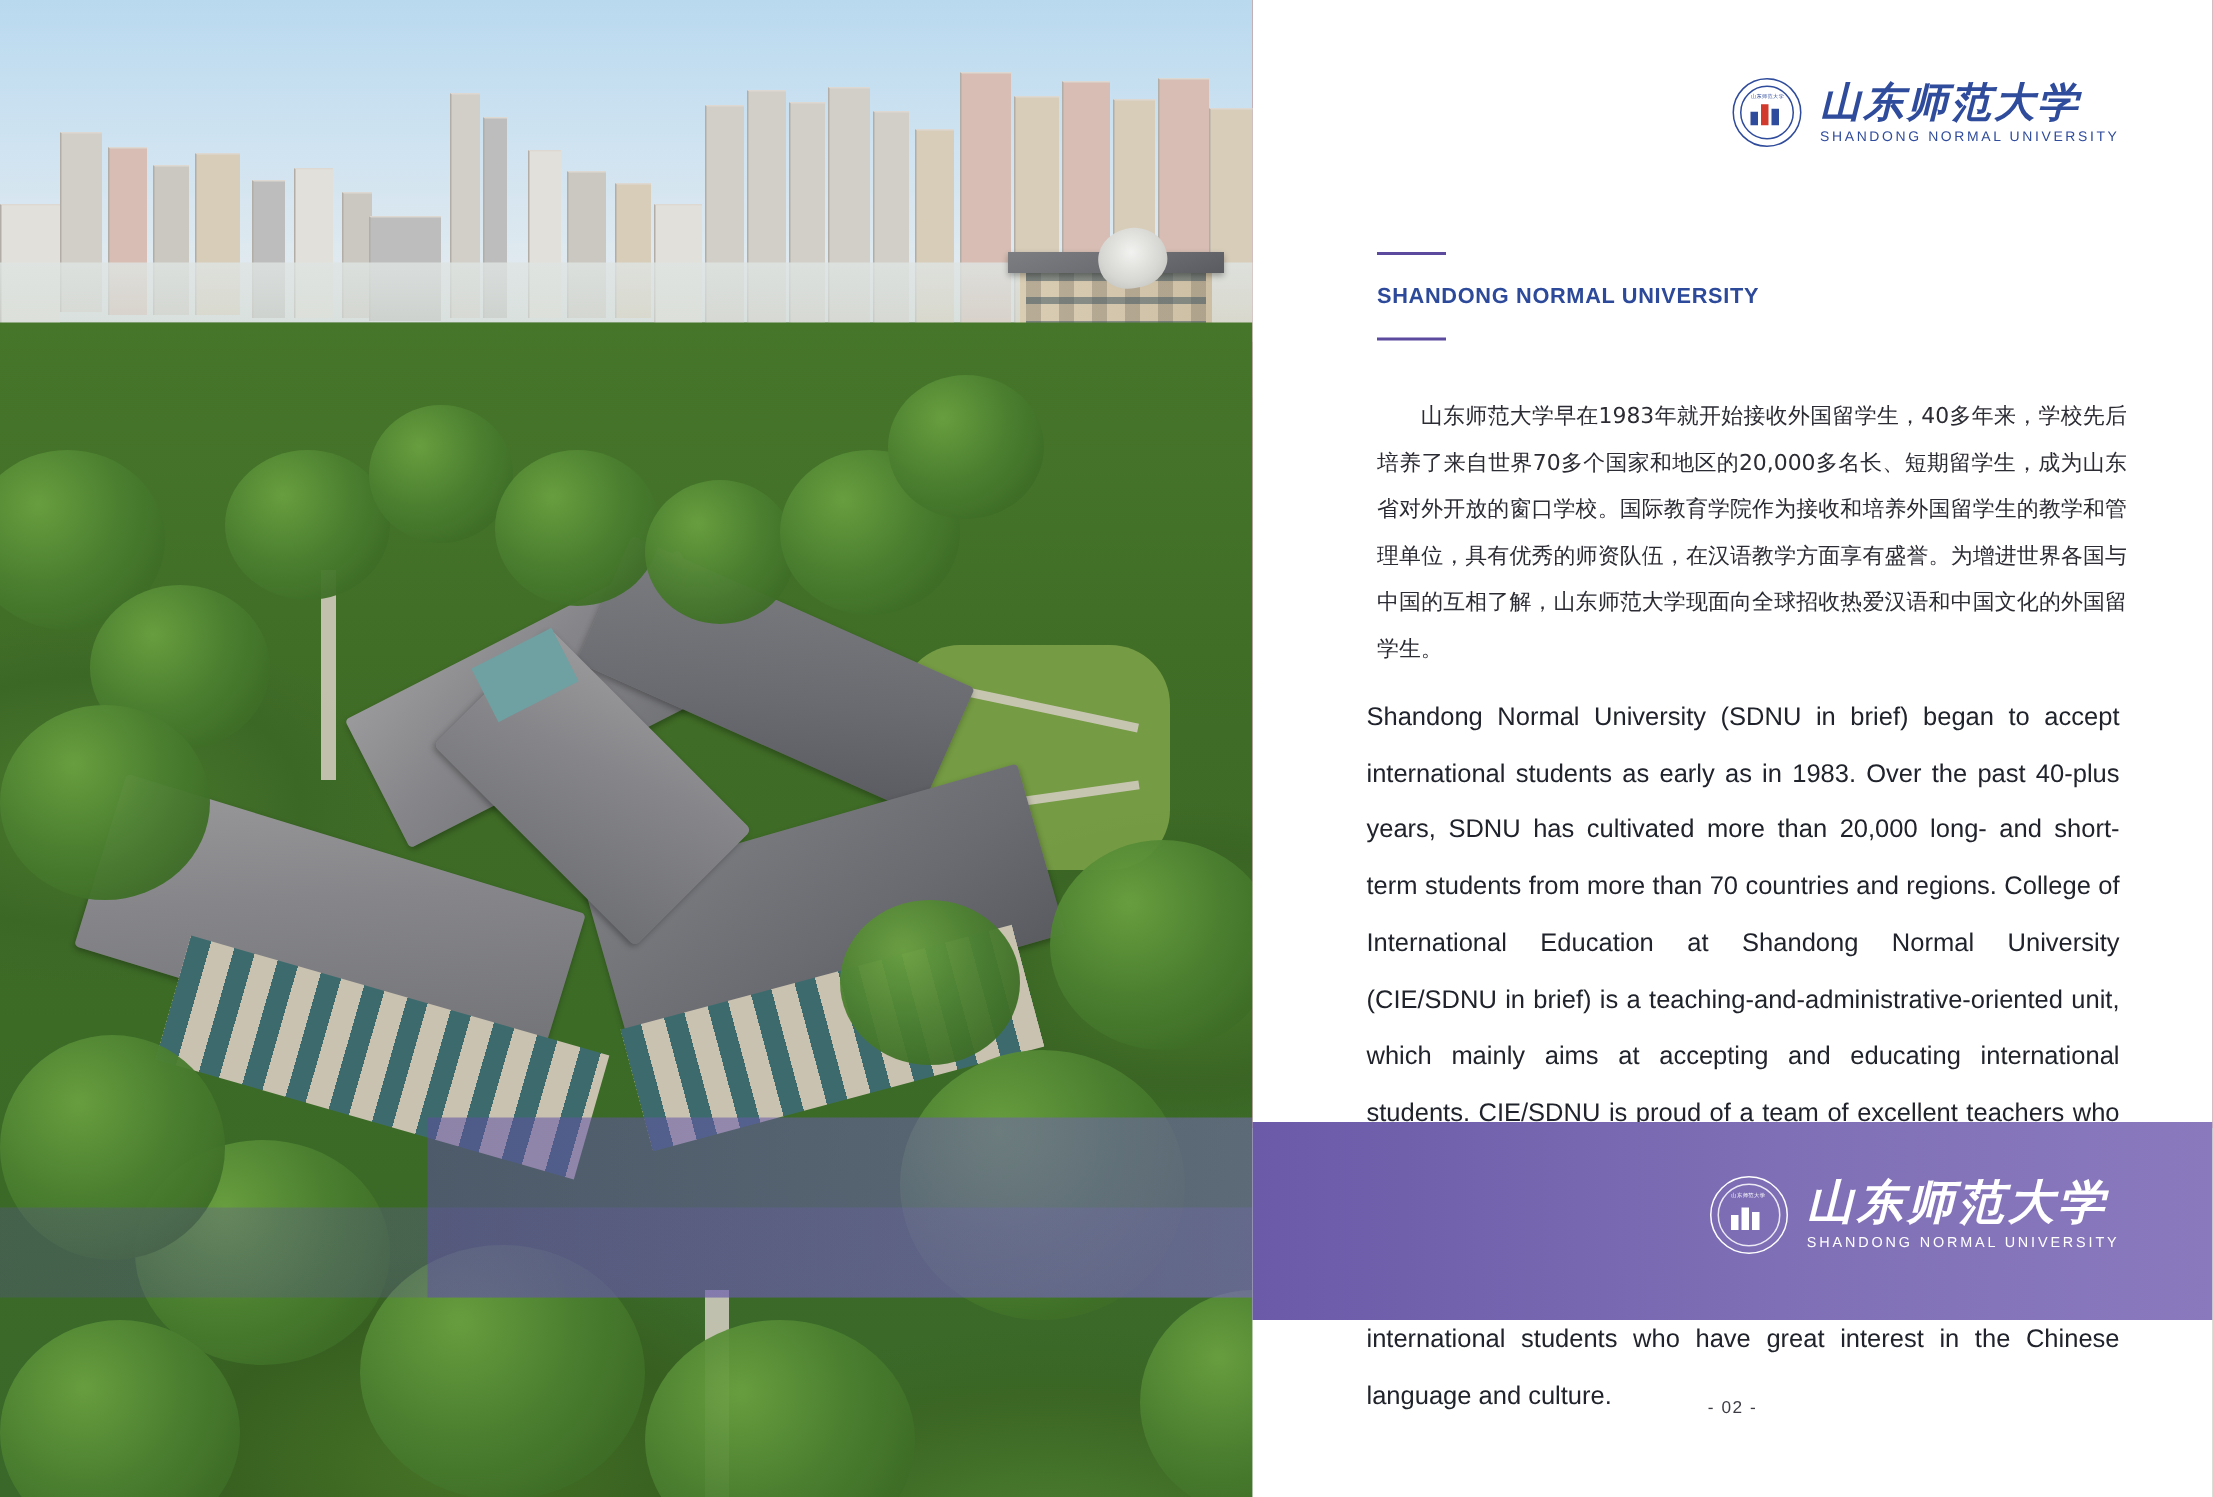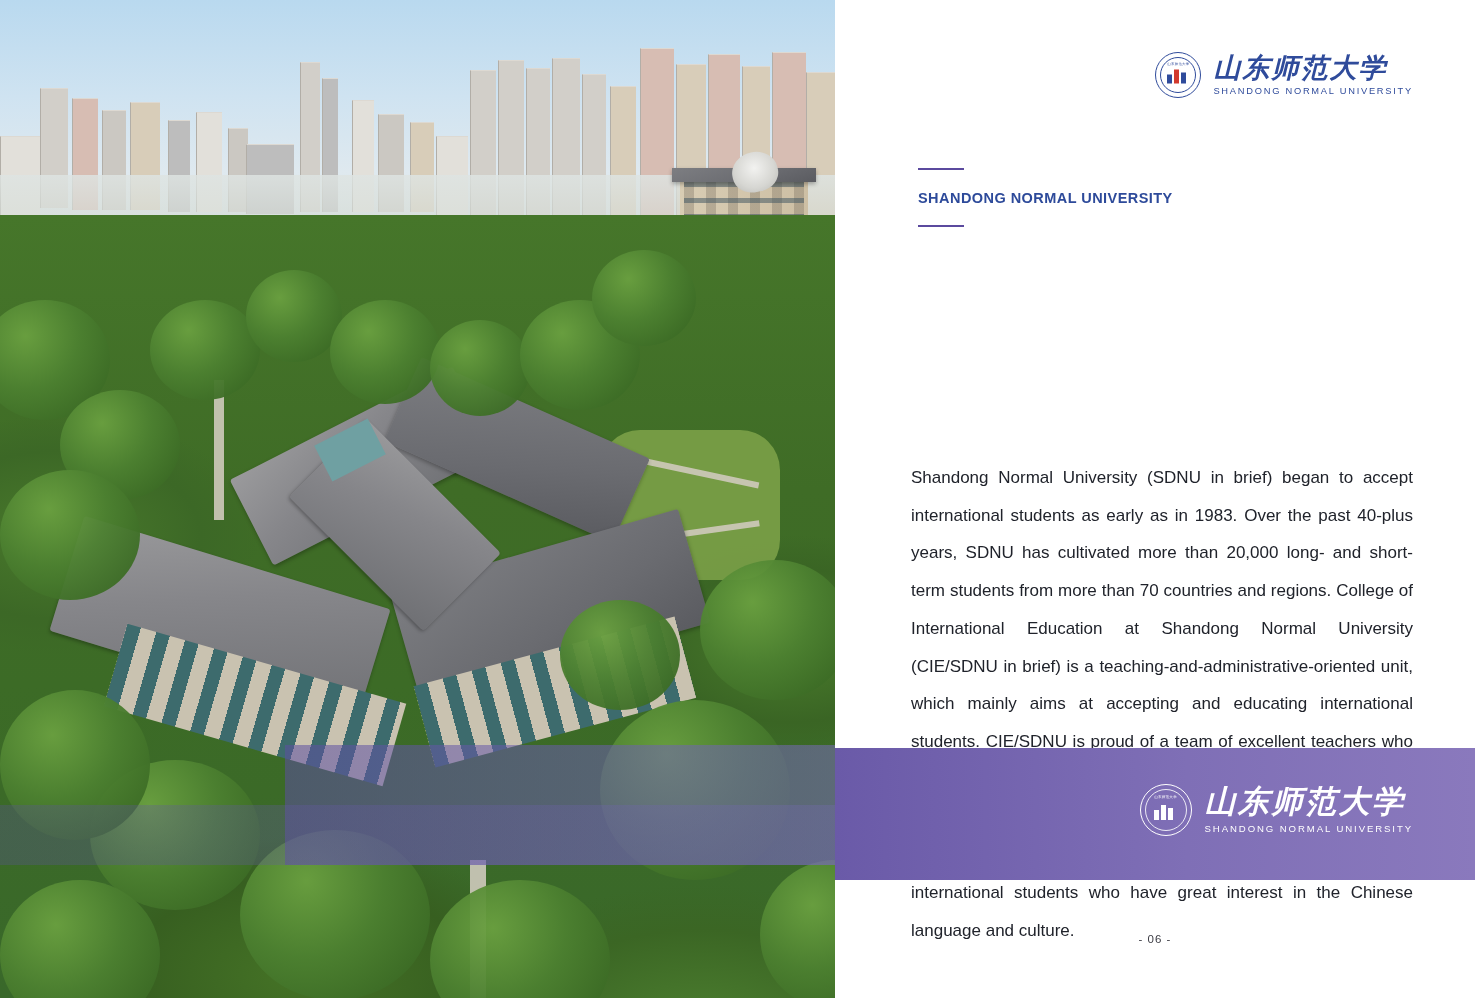--- a/index.html
+++ b/index.html
@@ -398,35 +398,36 @@
     </div>
 
     <div class="heading-wrap">
       <div class="rule"></div>
       <div class="heading">
         <div>SHANDONG NORMAL UNIVERSITY</div>
       </div>
       <div class="rule2"></div>
     </div>
 
+    <p class="para-cn">山东师范大学早在1983年就开始接收外国留学生，40多年来，学校先后培养了来自世界70多个国家和地区的20,000多名长、短期留学生，成为山东省对外开放的窗口学校。国际教育学院作为接收和培养外国留学生的教学和管理单位，具有优秀的师资队伍，在汉语教学方面享有盛誉。为增进世界各国与中国的互相了解，山东师范大学现面向全球招收热爱汉语和中国文化的外国留学生。</p>
 
     <p class="para-en">Shandong Normal University (SDNU in brief) began to accept international students as early as in 1983. Over the past 40-plus years, SDNU has cultivated more than 20,000 long- and short-term students from more than 70 countries and regions. College of International Education at Shandong Normal University (CIE/SDNU in brief) is a teaching-and-administrative-oriented unit, which mainly aims at accepting and educating international students. CIE/SDNU is proud of a team of excellent teachers who are dedicated to highly qualified teaching with abundant scientific attainments. To enhance mutual understanding between China and the world, SDNU extends warm welcome to worldwide international students who have great interest in the Chinese language and culture.</p>
 
     <div class="panel">
       <div class="panel-logo">
         <div class="crest-w">
           <span class="micro">山东师范大学</span>
           <span class="bars">
               <i></i>
               <i></i>
               <i></i>
             </span>
         </div>
         <div>
           <div class="logo-cn-w">山东师范大学</div>
           <div class="logo-en-w">SHANDONG NORMAL UNIVERSITY</div>
         </div>
       </div>
     </div>
 
-    <div class="pageno">- 06 -</div>
+    <div class="pageno">- 02 -</div>
   </div>
 </div>
 
 </body></html>

